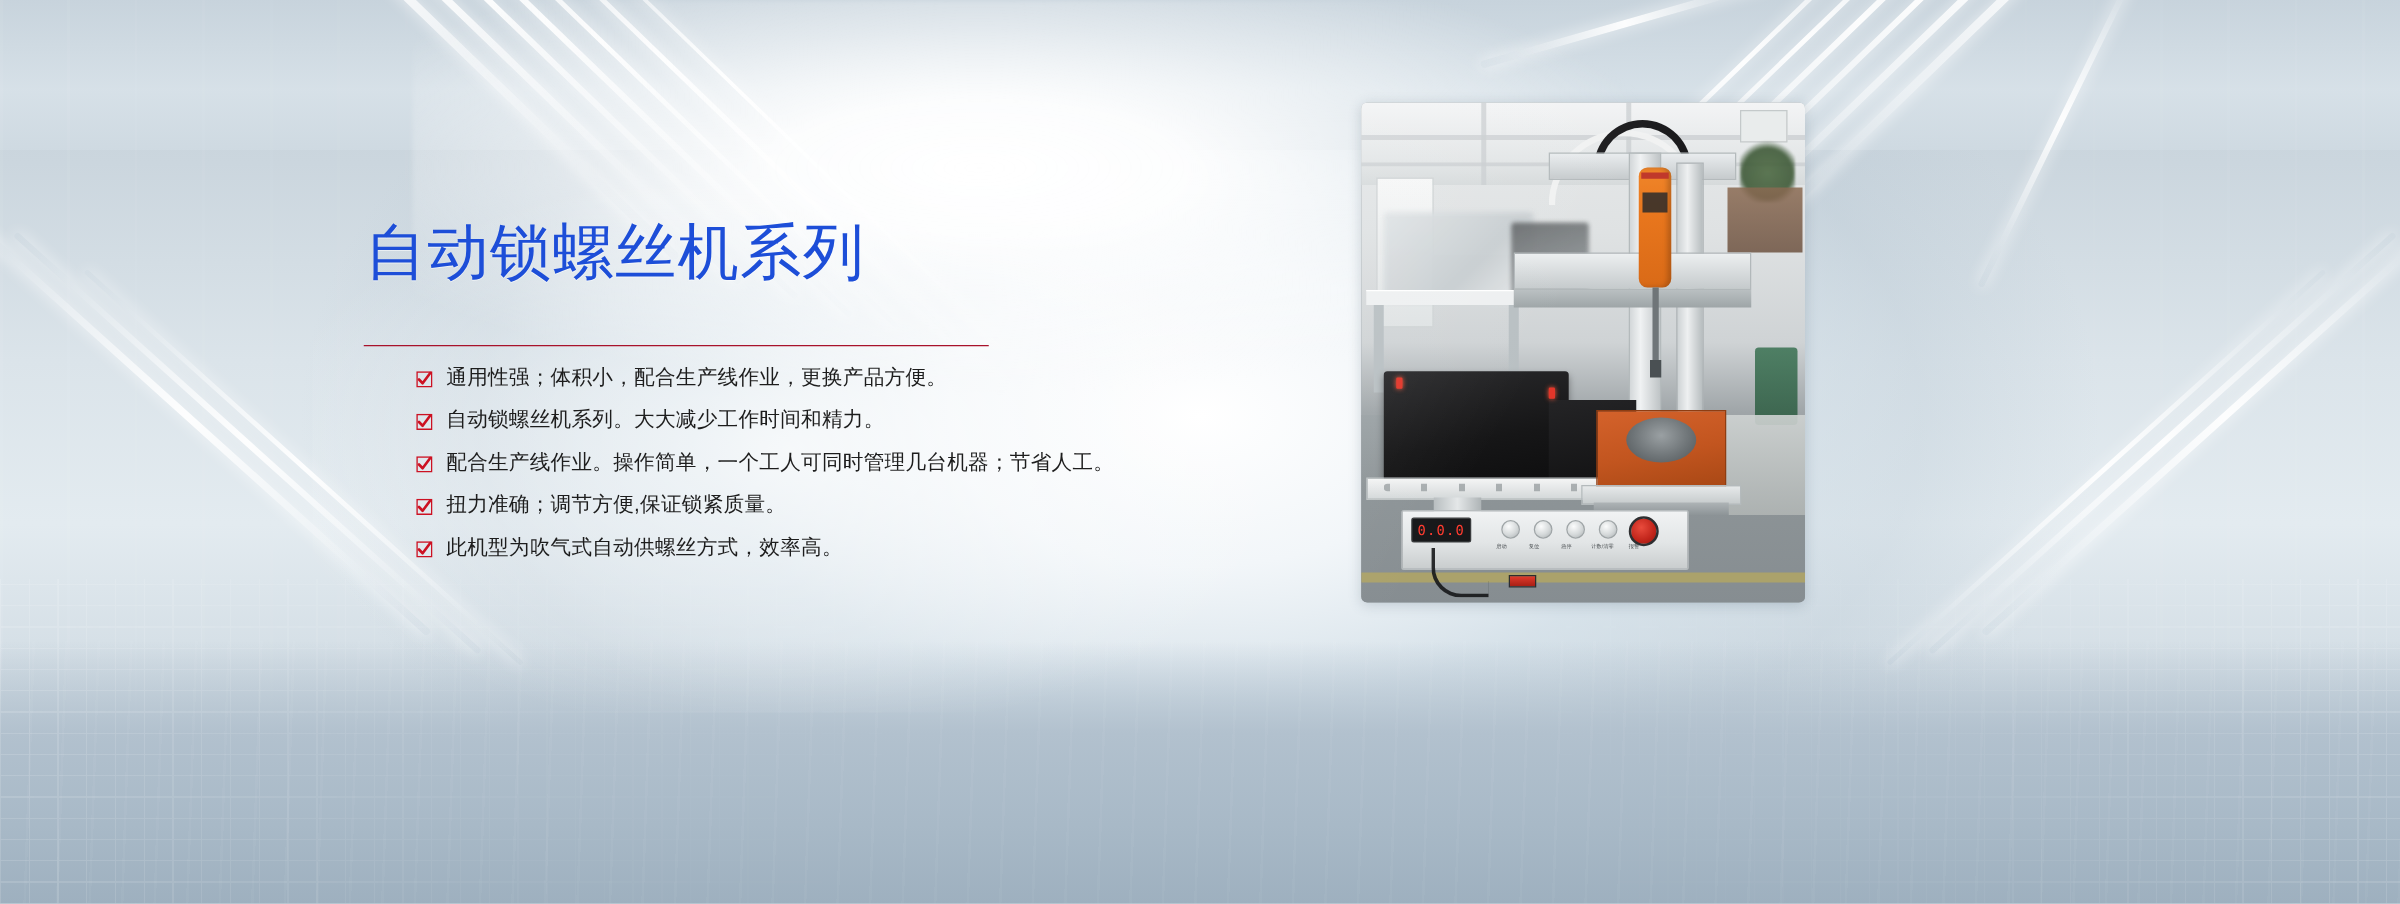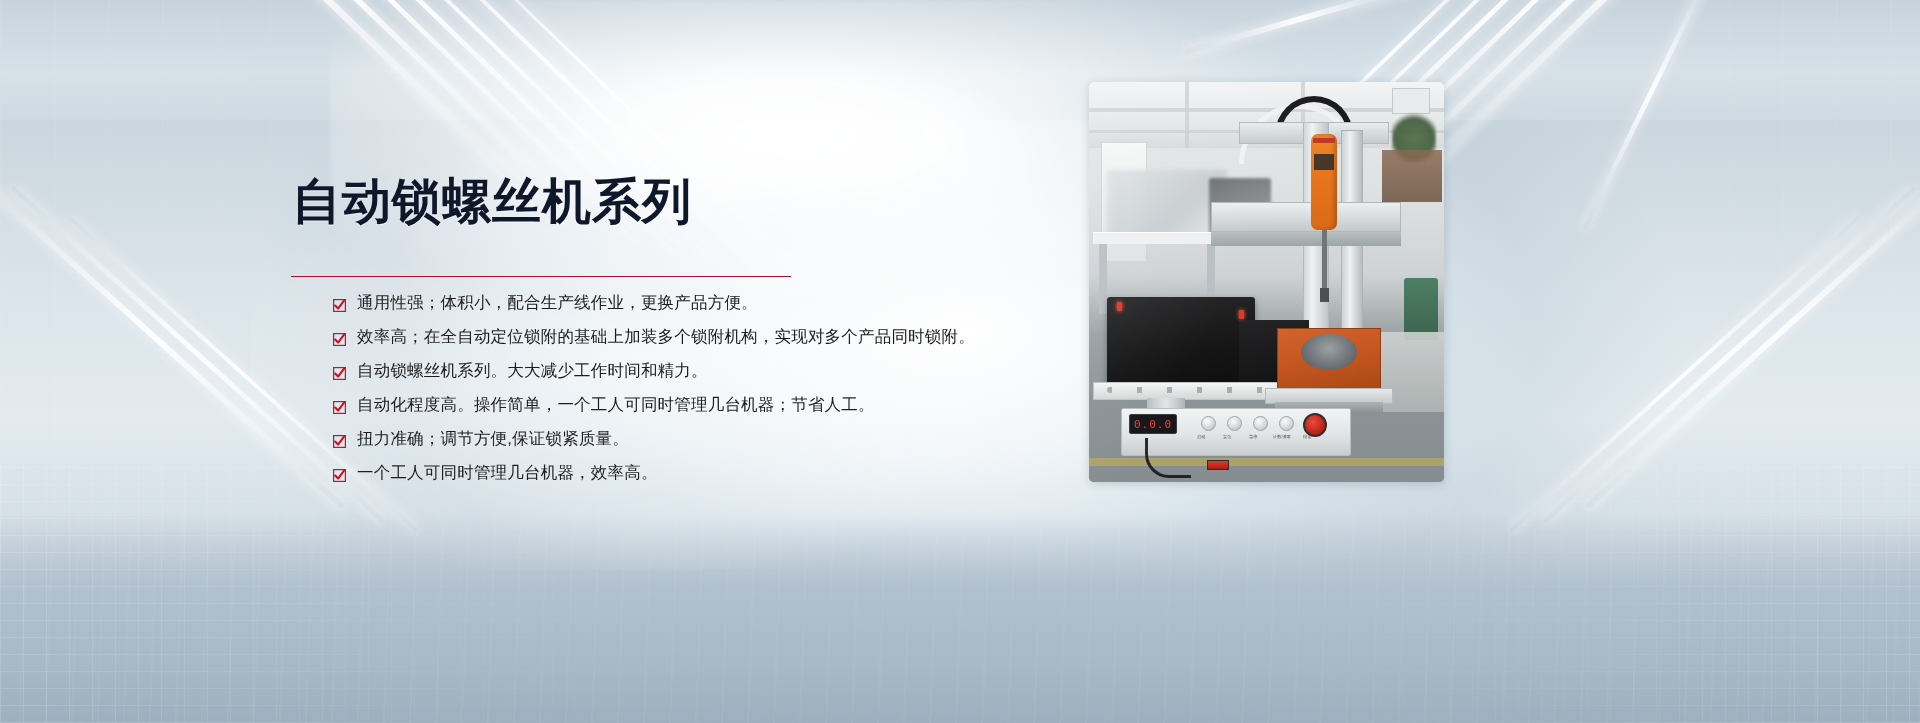--- a/index.html
+++ b/index.html
@@ -78,43 +78,43 @@
     position:absolute;left:250px;top:150px;width:760px;height:420px;
     background:radial-gradient(ellipse 420px 230px at 50% 50%, rgba(255,255,255,.70) 0%, rgba(255,255,255,.35) 50%, rgba(255,255,255,0) 100%);
   }
 
   
   .content{position:absolute;inset:0;}
 
   .headline{
     position:absolute;left:292px;top:169px;
     font-size:49px;
-    font-weight:bold;
+    font-weight:normal;
     letter-spacing:1px;
-    color:#0f172a;
+    color:#1d4ed8;
     text-shadow:0 1px 0 rgba(255,255,255,.55);
     white-space:nowrap;
   }
   .subtitle{
     position:absolute;left:292px;top:236px;
     font-size:25px;
     color:#1c1c1c;
     letter-spacing:.5px;
     white-space:nowrap;
   }
   .divider-inner{
     position:absolute;left:291px;top:276px;width:500px;height:0;
     border-top:1.6px solid #a8122b;
   }
 
   .bullets{position:absolute;left:291px;top:292px;width:640px;}
   .bullet{
     position:relative;
     display:flex;
-    align-items:center;
+    align-items:flex-start;
     margin-bottom:13px;
     white-space:nowrap;
     padding-left:42px;
   }
   .chk{
     flex:0 0 auto;
     width:13px;height:13px;
     margin-top:5px;margin-right:11px;
     position:relative;
   }
@@ -406,68 +406,59 @@
       <div class="bullet">
         <span class="chk">
           <svg width="13" height="13" viewBox="0 0 13 13">
             <rect x="0.6" y="0.6" width="11.8" height="11.8" fill="none" stroke="#cc1122" stroke-width="1.2"></rect>
             <path d="M2.2 6.6 L5.1 9.6 L11.2 1.4" fill="none" stroke="#cc1122" stroke-width="2.1" stroke-linecap="round" stroke-linejoin="round"></path>
           </svg>
         </span>
         <span class="btext">通用性强；体积小，配合生产线作业，更换产品方便。</span>
       </div>
 
-      <div class="bullet">
-        <span class="chk">
-          <svg width="13" height="13" viewBox="0 0 13 13">
-            <rect x="0.6" y="0.6" width="11.8" height="11.8" fill="none" stroke="#cc1122" stroke-width="1.2"></rect>
-            <path d="M2.2 6.6 L5.1 9.6 L11.2 1.4" fill="none" stroke="#cc1122" stroke-width="2.1" stroke-linecap="round" stroke-linejoin="round"></path>
-          </svg>
-        </span>
-        <span class="btext">效率高；在全自动定位锁附的基础上加装多个锁附机构，实现对多个产品同时锁附。</span>
-      </div>
 
       <div class="bullet">
         <span class="chk">
           <svg width="13" height="13" viewBox="0 0 13 13">
             <rect x="0.6" y="0.6" width="11.8" height="11.8" fill="none" stroke="#cc1122" stroke-width="1.2"></rect>
             <path d="M2.2 6.6 L5.1 9.6 L11.2 1.4" fill="none" stroke="#cc1122" stroke-width="2.1" stroke-linecap="round" stroke-linejoin="round"></path>
           </svg>
         </span>
         <span class="btext">自动锁螺丝机系列。大大减少工作时间和精力。</span>
       </div>
 
       <div class="bullet">
         <span class="chk">
           <svg width="13" height="13" viewBox="0 0 13 13">
             <rect x="0.6" y="0.6" width="11.8" height="11.8" fill="none" stroke="#cc1122" stroke-width="1.2"></rect>
             <path d="M2.2 6.6 L5.1 9.6 L11.2 1.4" fill="none" stroke="#cc1122" stroke-width="2.1" stroke-linecap="round" stroke-linejoin="round"></path>
           </svg>
         </span>
-        <span class="btext">自动化程度高。操作简单，一个工人可同时管理几台机器；节省人工。</span>
+        <span class="btext">配合生产线作业。操作简单，一个工人可同时管理几台机器；节省人工。</span>
       </div>
 
       <div class="bullet">
         <span class="chk">
           <svg width="13" height="13" viewBox="0 0 13 13">
             <rect x="0.6" y="0.6" width="11.8" height="11.8" fill="none" stroke="#cc1122" stroke-width="1.2"></rect>
             <path d="M2.2 6.6 L5.1 9.6 L11.2 1.4" fill="none" stroke="#cc1122" stroke-width="2.1" stroke-linecap="round" stroke-linejoin="round"></path>
           </svg>
         </span>
         <span class="btext">扭力准确；调节方便,保证锁紧质量。</span>
       </div>
 
       <div class="bullet">
         <span class="chk">
           <svg width="13" height="13" viewBox="0 0 13 13">
             <rect x="0.6" y="0.6" width="11.8" height="11.8" fill="none" stroke="#cc1122" stroke-width="1.2"></rect>
             <path d="M2.2 6.6 L5.1 9.6 L11.2 1.4" fill="none" stroke="#cc1122" stroke-width="2.1" stroke-linecap="round" stroke-linejoin="round"></path>
           </svg>
         </span>
-        <span class="btext">一个工人可同时管理几台机器，效率高。</span>
+        <span class="btext">此机型为吹气式自动供螺丝方式，效率高。</span>
       </div>
 
     </div>
 
     <div class="photo">
       <div class="ph-layer">
 
         <div class="ph-room"></div>
         <div class="ph-ceiling"></div>
         <div class="ph-ceil-beam" style="left:0;top:26px;width:100%;height:4px;"></div>

